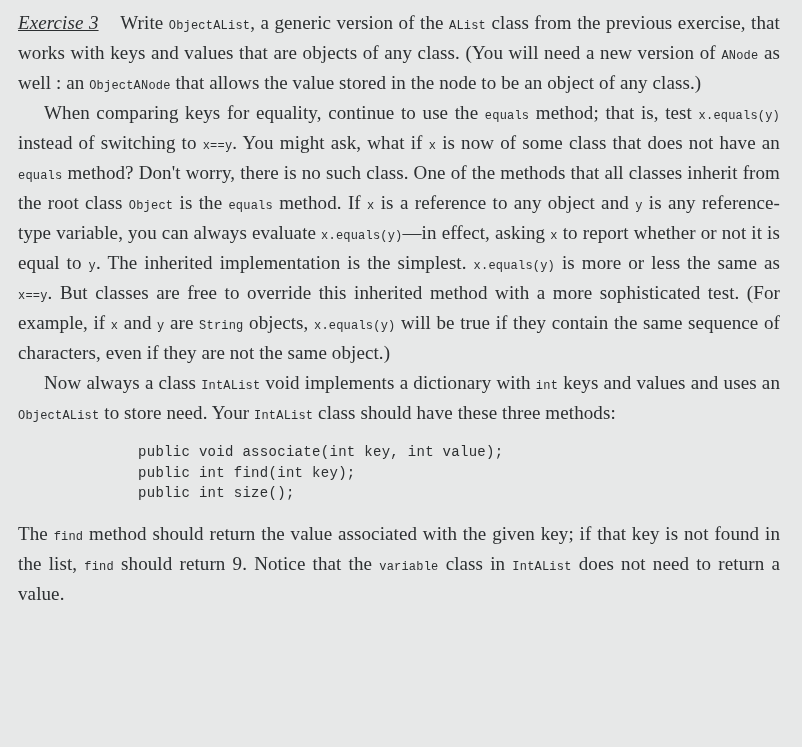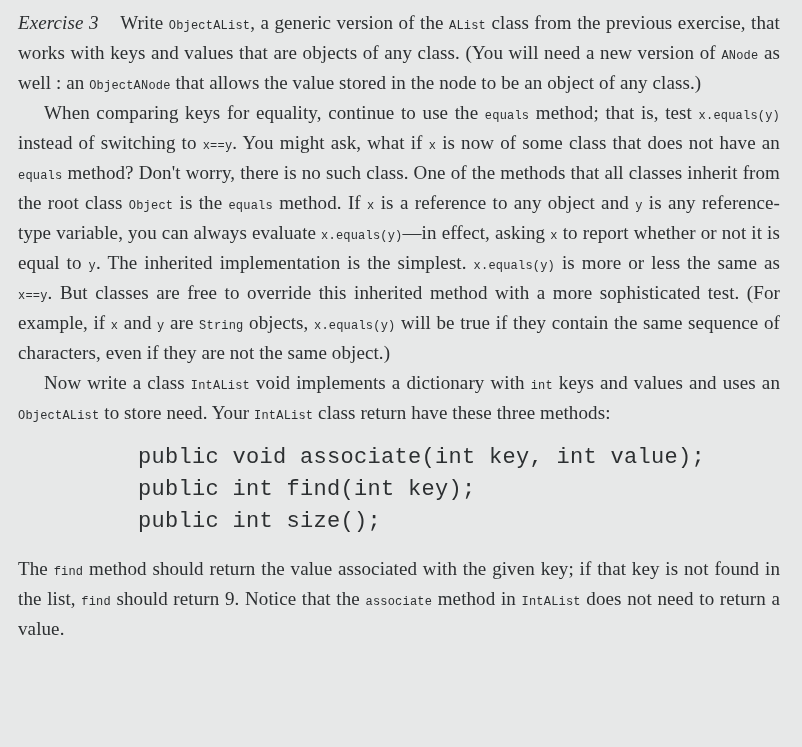--- a/index.html
+++ b/index.html
@@ -18,55 +18,56 @@
     color: #2c2f31;
     letter-spacing: 0.1px;
   }
   .code {
     font-family: "Courier New", Courier, monospace;
     font-size: 12px;
     letter-spacing: 0.2px;
   }
   .ex-label {
     font-style: italic;
+    text-decoration: underline;
   }
   p {
     margin: 0;
     text-align: justify;
   }
   p.first {
     text-indent: 0;
   }
   p.indent {
     text-indent: 26px;
   }
   .block {
     margin: 14px 0 16px 120px;
     white-space: pre;
     font-family: "Courier New", Courier, monospace;
-    font-size: 22px;
+    font-size: 14px;
     line-height: 1.45;
     letter-spacing: 0.3px;
     text-align: left;
   }
 </style>
 </head>
 <body>
 
 <p class="first">
   <span class="ex-label">Exercise 3</span>&nbsp;&nbsp;&nbsp;&nbsp;<span>Write </span><span class="code">ObjectAList</span><span>, a generic version of the </span><span class="code">AList</span><span> class from the previous exercise, that works with keys and values that are objects of any class. (You will need a new version of </span><span class="code">ANode</span><span> as well : an </span><span class="code">ObjectANode</span><span> that allows the value stored in the node to be an object of any class.)</span>
 </p>
 
 <p class="indent">
   <span>When comparing keys for equality, continue to use the </span><span class="code">equals</span><span> method; that is, test </span><span class="code">x.equals(y)</span><span> instead of switching to </span><span class="code">x==y</span><span>. You might ask, what if </span><span class="code">x</span><span> is now of some class that does not have an </span><span class="code">equals</span><span> method? Don't worry, there is no such class. One of the methods that all classes inherit from the root class </span><span class="code">Object</span><span> is the </span><span class="code">equals</span><span> method. If </span><span class="code">x</span><span> is a reference to any object and </span><span class="code">y</span><span> is any reference-type variable, you can always evaluate </span><span class="code">x.equals(y)</span><span>—in effect, asking </span><span class="code">x</span><span> to report whether or not it is equal to </span><span class="code">y</span><span>. The inherited implementation is the simplest. </span><span class="code">x.equals(y)</span><span> is more or less the same as </span><span class="code">x==y</span><span>. But classes are free to override this inherited method with a more sophisticated test. (For example, if </span><span class="code">x</span><span> and </span><span class="code">y</span><span> are </span><span class="code">String</span><span> objects, </span><span class="code">x.equals(y)</span><span> will be true if they contain the same sequence of characters, even if they are not the same object.)</span>
 </p>
 
 <p class="indent">
-  <span>Now write a class </span><span class="code">IntAList</span><span> void implements a dictionary with </span><span class="code">int</span><span> keys and values and uses an </span><span class="code">ObjectAList</span><span> to store need. Your </span><span class="code">IntAList</span><span> class return have these three methods:</span>
+  <span>Now always a class </span><span class="code">IntAList</span><span> void implements a dictionary with </span><span class="code">int</span><span> keys and values and uses an </span><span class="code">ObjectAList</span><span> to store need. Your </span><span class="code">IntAList</span><span> class should have these three methods:</span>
 </p>
 
 <div class="block">public void associate(int key, int value);
 public int find(int key);
 public int size();</div>
 
 <p class="first">
-  <span>The </span><span class="code">find</span><span> method should return the value associated with the given key; if that key is not found in the list, </span><span class="code">find</span><span> should return 9. Notice that the </span><span class="code">associate</span><span> method in </span><span class="code">IntAList</span><span> does not need to return a value.</span>
+  <span>The </span><span class="code">find</span><span> method should return the value associated with the given key; if that key is not found in the list, </span><span class="code">find</span><span> should return 9. Notice that the </span><span class="code">variable</span><span> class in </span><span class="code">IntAList</span><span> does not need to return a value.</span>
 </p>
 
 </body></html>

